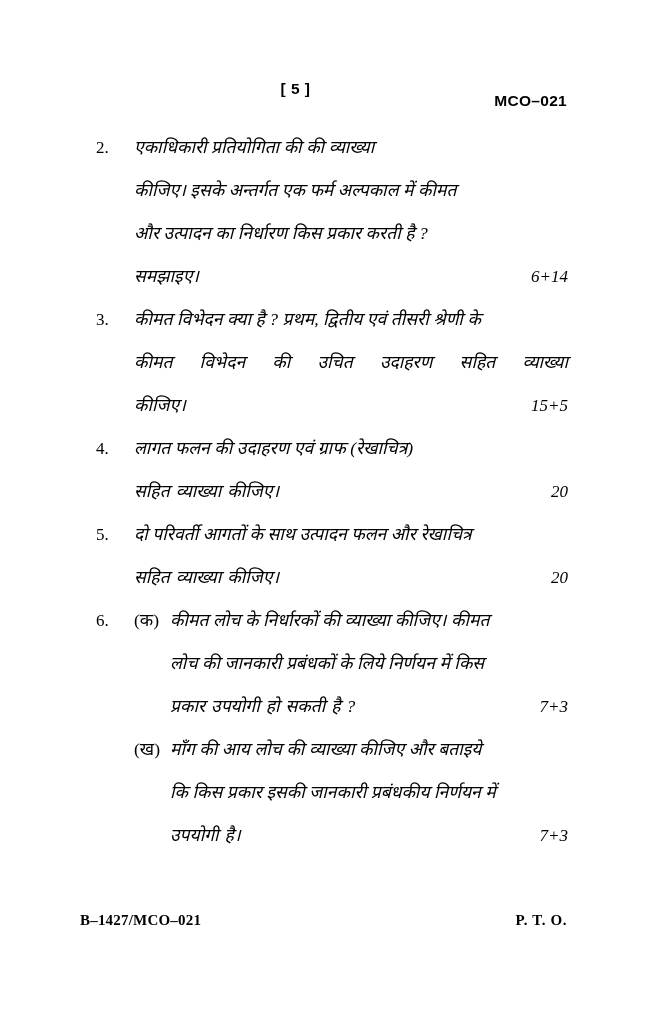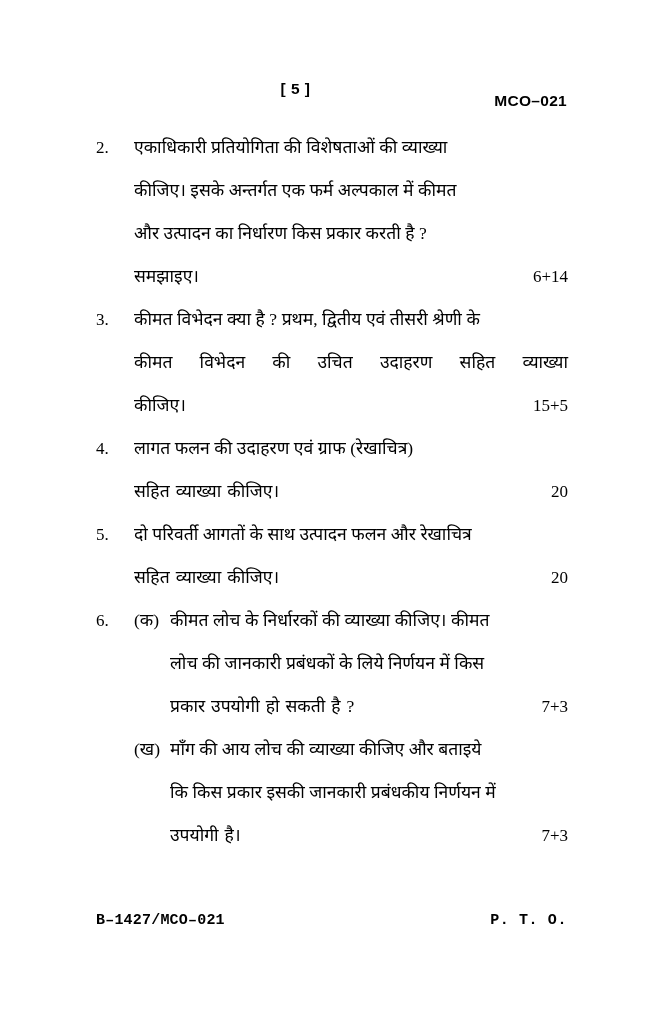--- a/index.html
+++ b/index.html
@@ -82,20 +82,21 @@
   }
 
   .line {
     position: relative;
     height: 43px;
     line-height: 43px;
     font-size: 17.5px;
     white-space: nowrap;
     display: flex;
     align-items: flex-end;
+    font-style: italic;
   }
 
   
   .line .txt {
     display: flex;
     flex: 1 1 auto;
     justify-content: space-between;
     white-space: nowrap;
   }
   .line.loose .txt {
@@ -133,25 +134,25 @@
     line-height: 43px;
     white-space: nowrap;
   }
   .sub-body {
     margin-left: 36px;
   }
 
   
   .page-footer {
     position: absolute;
-    left: 96px;
+    left: 80px;
     right: 96px;
     top: 912px;
     height: 24px;
-    font-family: Liberation Mono, monospace;
+    font-family: Liberation Serif, serif;
     font-weight: bold;
     font-size: 15px;
   }
   .footer-code {
     position: absolute;
     left: 0;
     top: 0;
     letter-spacing: 0.2px;
     white-space: nowrap;
   }
@@ -175,21 +176,20 @@
 
   <div class="content">
       <div class="question">
         <div class="q-num">2.</div>
         <div class="q-body">
           <div class="line snug">
             <div class="txt">
               <span>एकाधिकारी</span>
               <span>प्रतियोगिता</span>
               <span>की</span>
-              <span>विशेषताओं</span>
               <span>की</span>
               <span>व्याख्या</span>
             </div>
           </div>
           <div class="line snug">
             <div class="txt">
               <span>कीजिए।</span>
               <span>इसके</span>
               <span>अन्तर्गत</span>
               <span>एक</span>

